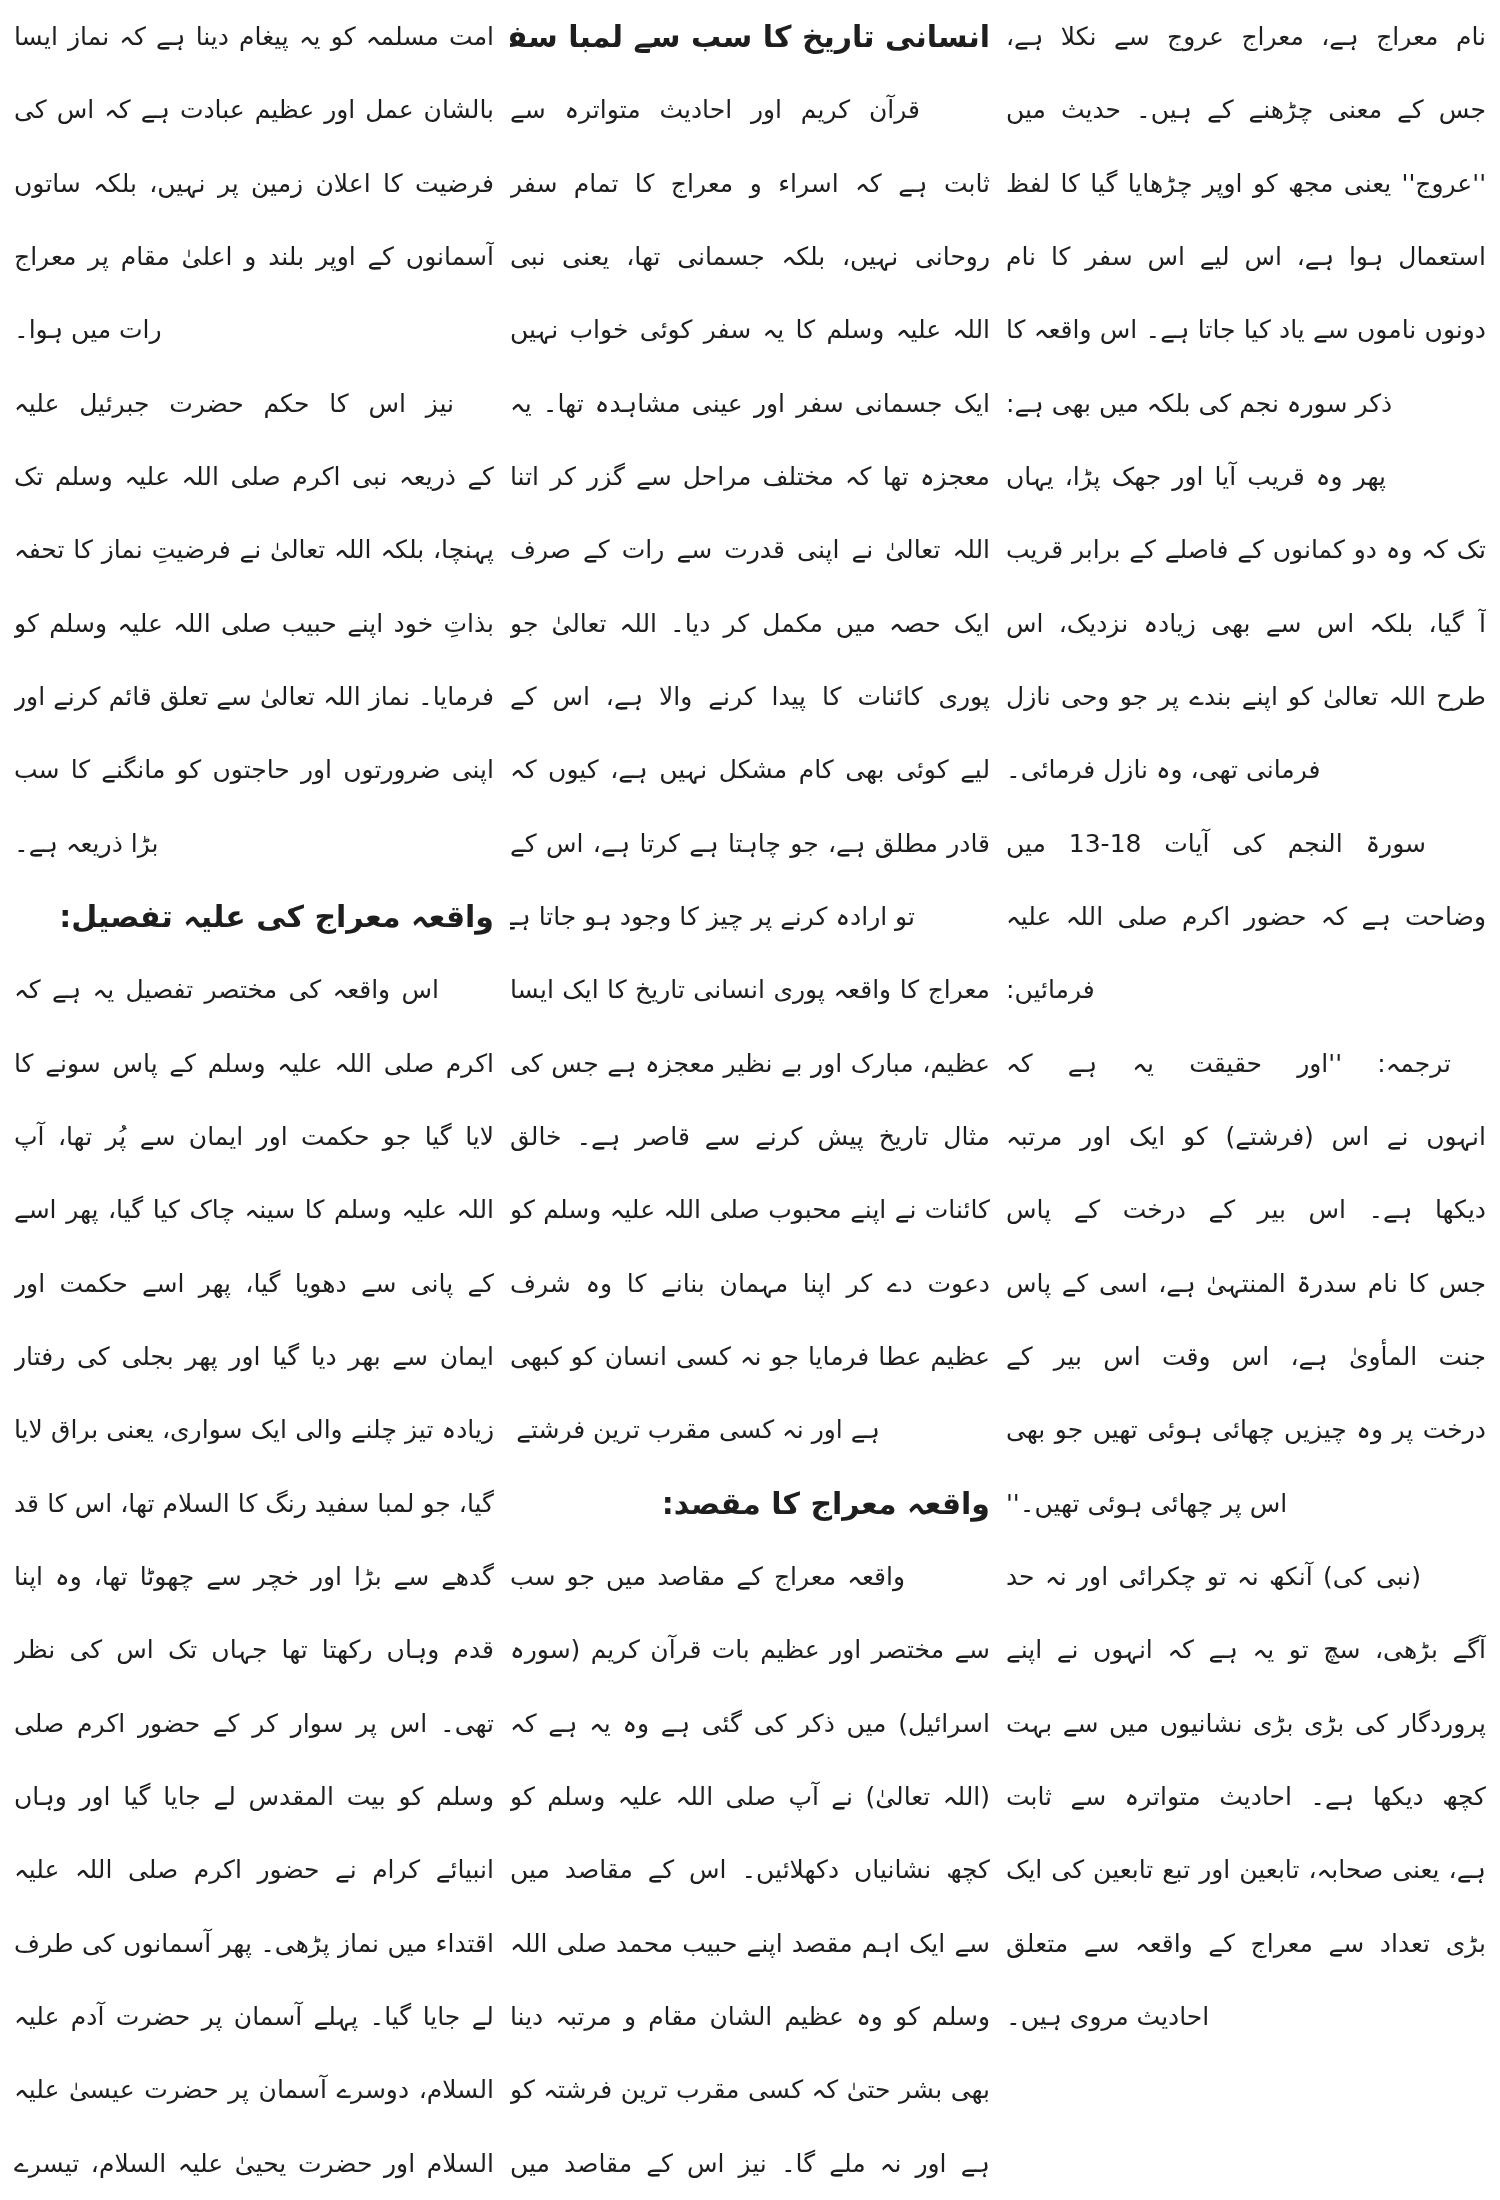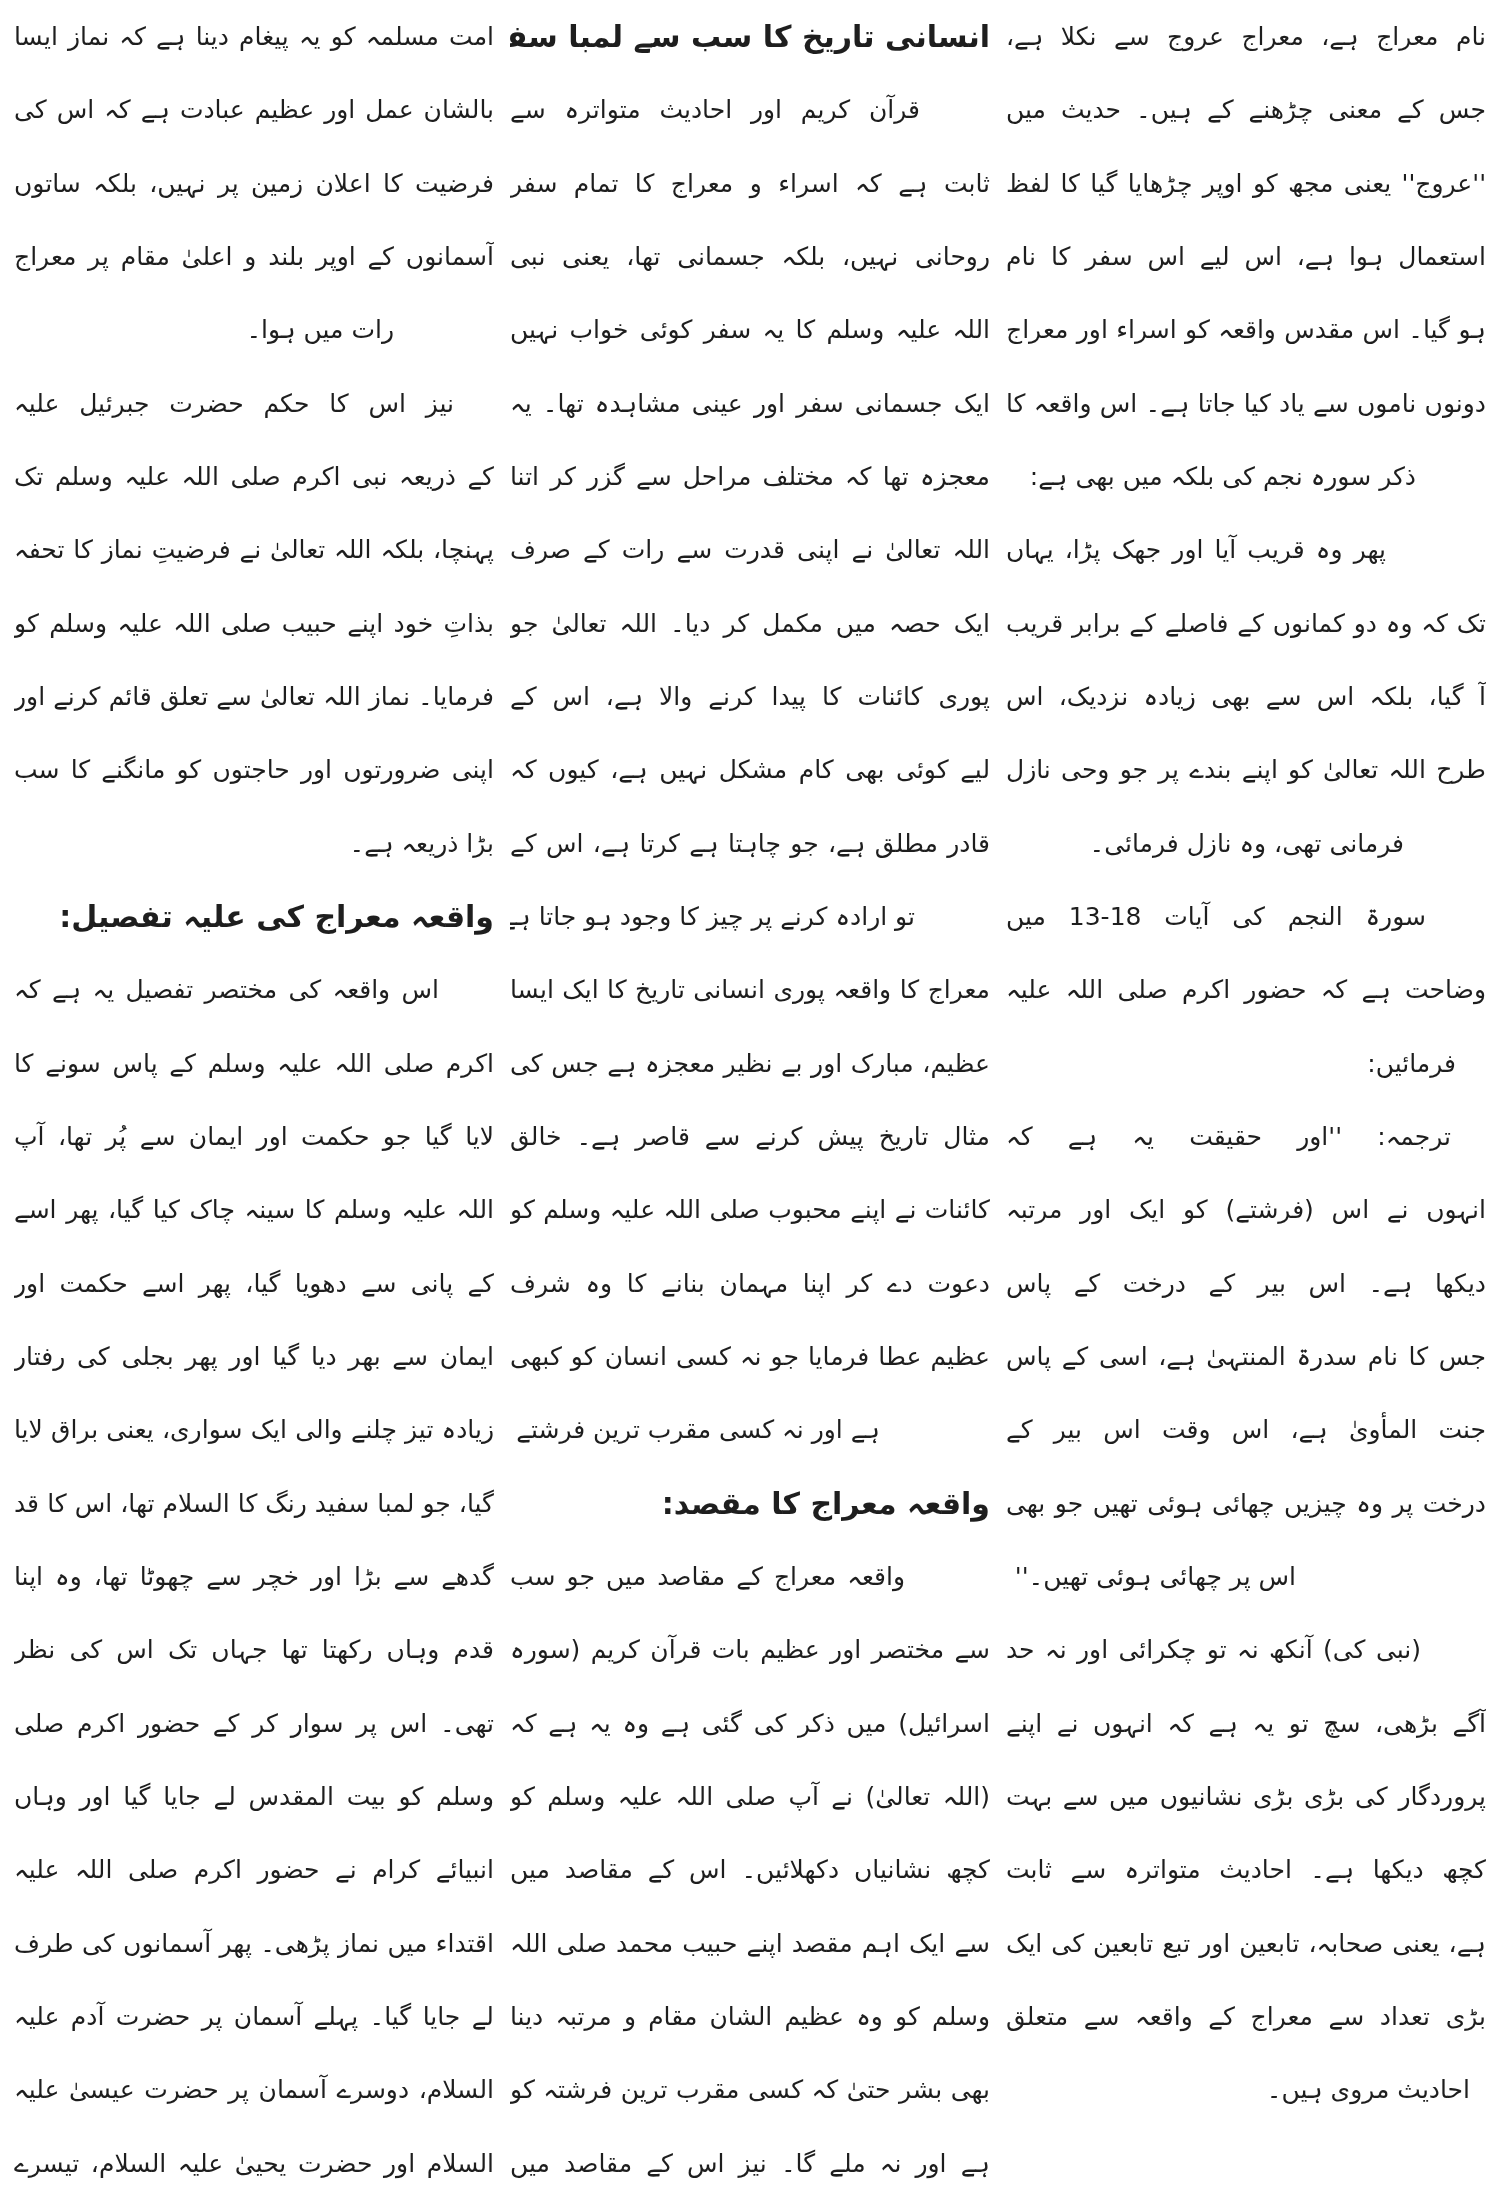--- a/index.html
+++ b/index.html
@@ -20,40 +20,39 @@
     height:73.33px;
     line-height:73.33px;
     font-size:25px;
     overflow:hidden;
   }
   .s-j, .s-ji{
     text-align:justify;
     text-align-last:justify;
   }
   .s-e{
-    text-align:right;
+    text-align:left;
     white-space:nowrap;
   }
   .s-h{
     font-weight:bold;
     font-size:30px;
     text-align:right;
     white-space:nowrap;
   }
 </style>
 </head>
 <body>
 
 <div class="page">
   <div class="col">
       <div class="ln s-j">نام معراج ہے، معراج عروج سے نکلا ہے،</div>
       <div class="ln s-j">جس کے معنی چڑھنے کے ہیں۔ حدیث میں</div>
       <div class="ln s-j">''عروج'' یعنی مجھ کو اوپر چڑھایا گیا کا لفظ</div>
       <div class="ln s-j">استعمال ہوا ہے، اس لیے اس سفر کا نام معراج</div>
-      <div class="ln s-j">ہو گیا۔ اس مقدس واقعہ کو اسراء اور معراج</div>
       <div class="ln s-j">دونوں ناموں سے یاد کیا جاتا ہے۔ اس واقعہ کا</div>
       <div class="ln s-e" style="margin-right: 70px;">ذکر سورہ نجم کی بلکہ میں بھی ہے:</div>
       <div class="ln s-ji" style="text-indent: 100px;">پھر وہ قریب آیا اور جھک پڑا، یہاں</div>
       <div class="ln s-j">تک کہ وہ دو کمانوں کے فاصلے کے برابر قریب</div>
       <div class="ln s-j">آ گیا، بلکہ اس سے بھی زیادہ نزدیک، اس</div>
       <div class="ln s-j">طرح اللہ تعالیٰ کو اپنے بندے پر جو وحی نازل</div>
       <div class="ln s-e" style="margin-right: 82px;">فرمانی تھی، وہ نازل فرمائی۔</div>
       <div class="ln s-ji" style="text-indent: 60px;">سورۃ النجم کی آیات 18-13 میں</div>
       <div class="ln s-j">وضاحت ہے کہ حضور اکرم صلی اللہ علیہ وسلم نے</div>
       <div class="ln s-e" style="margin-right: 30px;">فرمائیں:</div>

